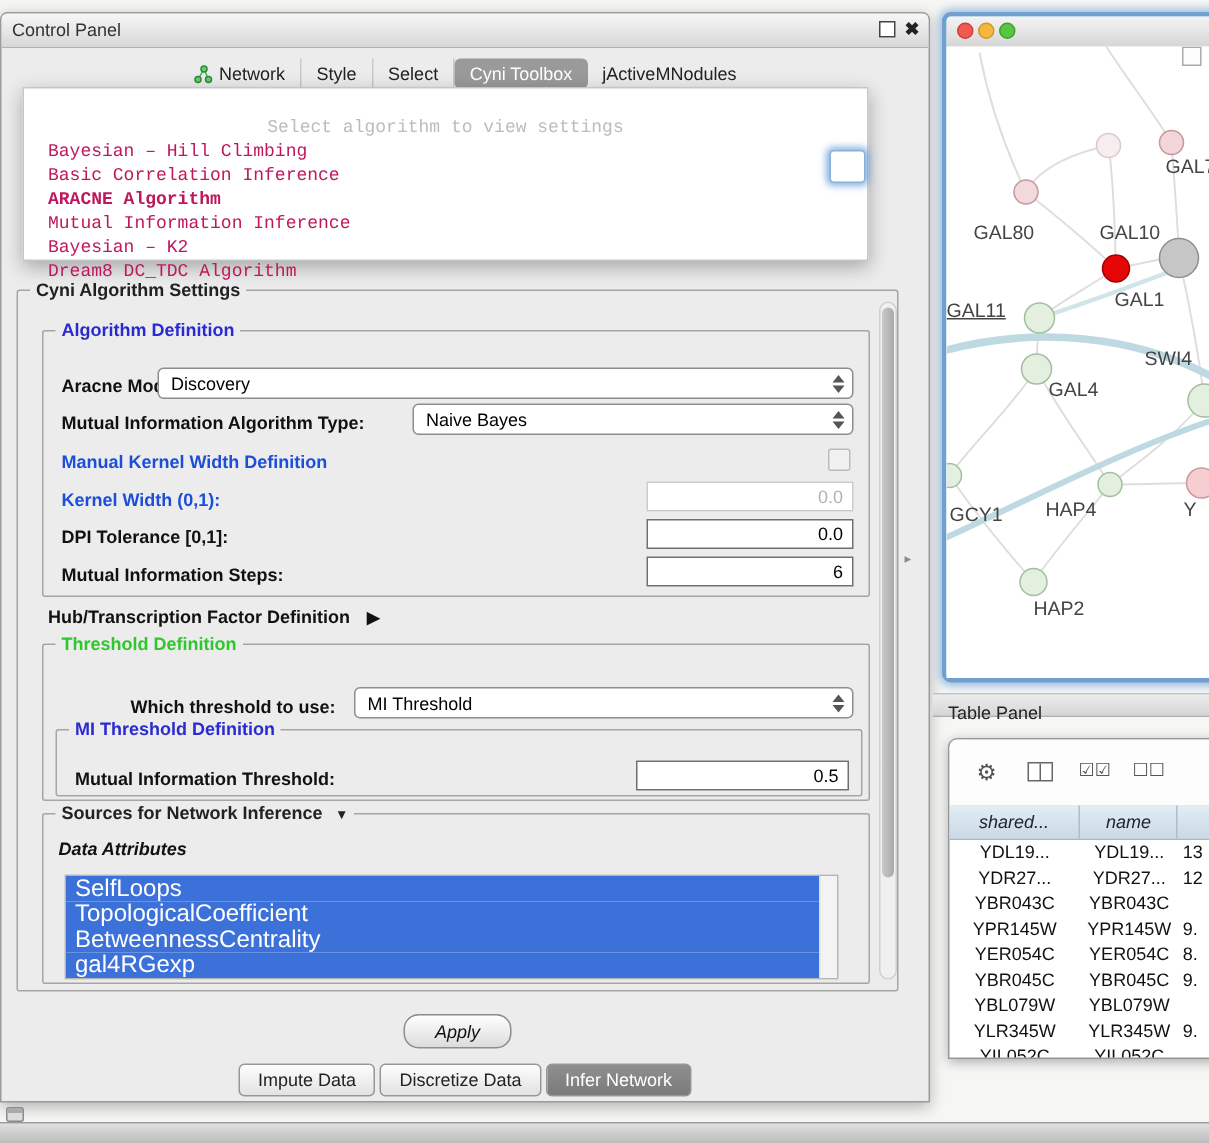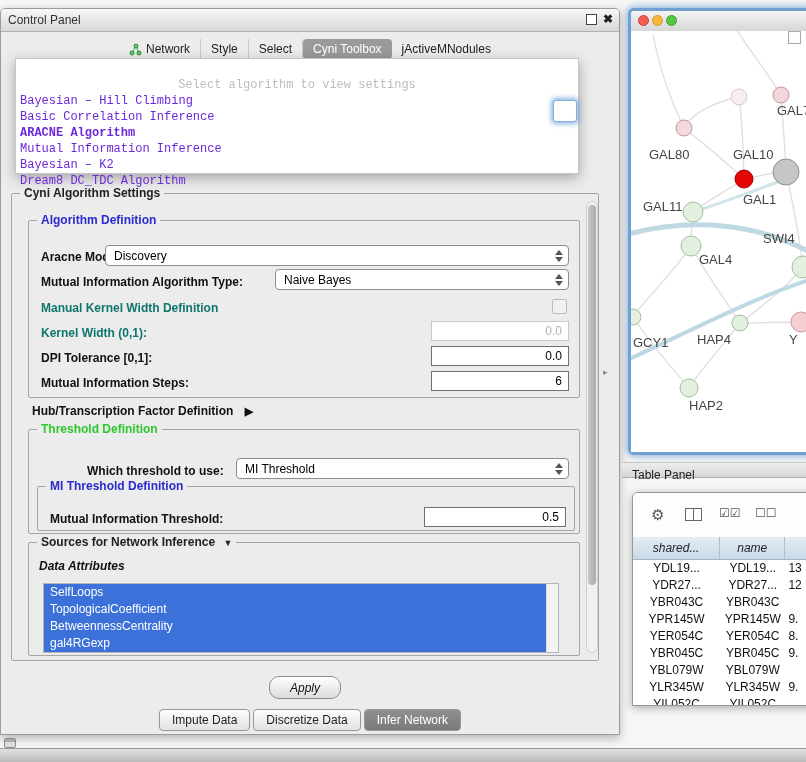--- a/index.html
+++ b/index.html
@@ -24,49 +24,49 @@
         align-items:center;font-size:12px;color:#222;}
   .tab{padding:3px 10px;display:flex;align-items:center;gap:4px;border-right:1px solid #c9c9c9;}
   .tab:last-child{border-right:none;}
   .tab.sel{background:#9a9a9a;color:#fff;border-radius:4px;border-right:none;}
 
   
   .popup{position:absolute;left:14px;top:49px;width:564px;height:116px;background:#fff;
          border:1px solid #c6c6c6;box-shadow:0 4px 12px rgba(0,0,0,.3);z-index:40;padding-top:18px;
          box-sizing:border-box;font-family:Liberation Mono, monospace;}
   .popup .ph{height:16px;line-height:16px;text-align:center;color:#bcbcbc;font-size:12px;}
-  .popup .it{height:16px;line-height:16px;padding:0 4px;font-size:12px;color:#6d28d9;}
+  .popup .it{height:16px;line-height:16px;padding:0 4px;font-size:12px;color:#be185d;margin-left:12px;}
   .popup .it.sel{font-weight:bold;}
   .focus-box{position:absolute;left:552px;top:91px;width:22px;height:20px;background:#fff;
          border:1px solid #8ab0d8;border-radius:3px;box-shadow:0 0 5px 2px rgba(100,155,215,.75);z-index:41;}
 
   
   .fs{position:absolute;border:1px solid #a5a5a5;border-radius:2px;box-sizing:border-box;}
   .legend{position:absolute;top:-8px;left:8px;background:#ececec;padding:0 4px;font-size:12px;
           font-weight:bold;color:#222;white-space:nowrap;}
   .legend.blue{color:#2a2ad0;}
   .legend.green{color:#2ec82e;}
 
   .flabel{position:absolute;font-size:12px;font-weight:bold;color:#111;white-space:nowrap;}
-  .flabel.dis{color:#0f766e;}
+  .flabel.dis{color:#1d4ed8;}
   .combo{position:absolute;height:21px;background:#fff;border:1px solid #8d8d8d;border-radius:4px;
          font-size:12px;display:flex;align-items:center;padding:0 22px 0 8px;box-sizing:border-box;color:#000;}
   .combo .arrows{position:absolute;right:5px;top:4px;display:flex;flex-direction:column;gap:2px;}
   .tri-up{width:0;height:0;border-left:4px solid transparent;border-right:4px solid transparent;
           border-bottom:5px solid #555;}
   .tri-dn{width:0;height:0;border-left:4px solid transparent;border-right:4px solid transparent;
           border-top:5px solid #555;}
   .tinput{position:absolute;height:20px;background:#fff;border:1px solid #6f6f6f;font-size:12px;
           box-sizing:border-box;display:flex;align-items:center;justify-content:flex-end;padding:0 6px;color:#000;}
   .tinput.dis{border-color:#c9c9c9;color:#b3b3b3;}
   .chk{position:absolute;width:13px;height:13px;background:#f1f1f1;border:1px solid #bcbcbc;border-radius:2px;}
 
   .list{position:absolute;background:#fff;border:1px solid #b5b5b5;overflow:hidden;box-sizing:border-box;}
   .list .strip{position:absolute;right:0;top:0;bottom:0;width:11px;background:#f3f3f3;border-left:1px solid #ddd;}
-  .li-sel{height:17px;line-height:17px;background:#3b71d8;color:#fff;font-size:12px;padding-left:6px;
+  .li-sel{height:17px;line-height:17px;background:#3b71d8;color:#fff;font-size:16px;padding-left:6px;
           margin-right:1px;white-space:nowrap;overflow:hidden;}
 
   .scrollbar{position:absolute;left:585px;top:192px;width:12px;height:452px;background:#f0f0f0;
              border:1px solid #cfcfcf;border-radius:6px;box-sizing:border-box;}
   .scroll-thumb{position:absolute;left:1px;top:3px;width:8px;height:380px;border-radius:5px;
              background:linear-gradient(90deg,#c9c9c9,#a9a9a9);}
 
   .apply-btn{position:absolute;left:268px;top:667px;width:70px;height:21px;
              background:linear-gradient(#ffffff,#dcdcdc);border:1px solid #8d8d8d;border-radius:10px;
              font-size:12px;display:flex;align-items:center;justify-content:center;color:#111;font-style:italic;}
@@ -303,21 +303,21 @@
           <circle cx="172" cy="236" r="11" fill="#e3efdf" stroke="#a3bfa0"></circle>
           <circle cx="109" cy="292" r="8" fill="#e3efdf" stroke="#a3bfa0"></circle>
           <circle cx="2" cy="286" r="8" fill="#e3efdf" stroke="#a3bfa0"></circle>
           <circle cx="170" cy="291" r="10" fill="#f6cdd1" stroke="#c99ba1"></circle>
           <circle cx="58" cy="357" r="9" fill="#e3efdf" stroke="#a3bfa0"></circle>
         </g>
       </svg>
       <span class="nlabel" style="left:146px;top:72px;">GAL7</span>
       <span class="nlabel" style="left:18px;top:116px;">GAL80</span>
       <span class="nlabel" style="left:102px;top:116px;">GAL10</span>
-      <span class="nlabel" style="left:12px;top:168px;">GAL11</span>
+      <span class="nlabel" style="left:0;top:168px;text-decoration:underline;">GAL11</span>
       <span class="nlabel" style="left:112px;top:161px;">GAL1</span>
       <span class="nlabel" style="left:132px;top:200px;">SWI4</span>
       <span class="nlabel" style="left:68px;top:221px;">GAL4</span>
       <span class="nlabel" style="left:2px;top:304px;">GCY1</span>
       <span class="nlabel" style="left:66px;top:301px;">HAP4</span>
       <span class="nlabel" style="left:158px;top:301px;">Y</span>
       <span class="nlabel" style="left:58px;top:367px;">HAP2</span>
       <span class="corner-box"></span>
     </div>
   </div>

